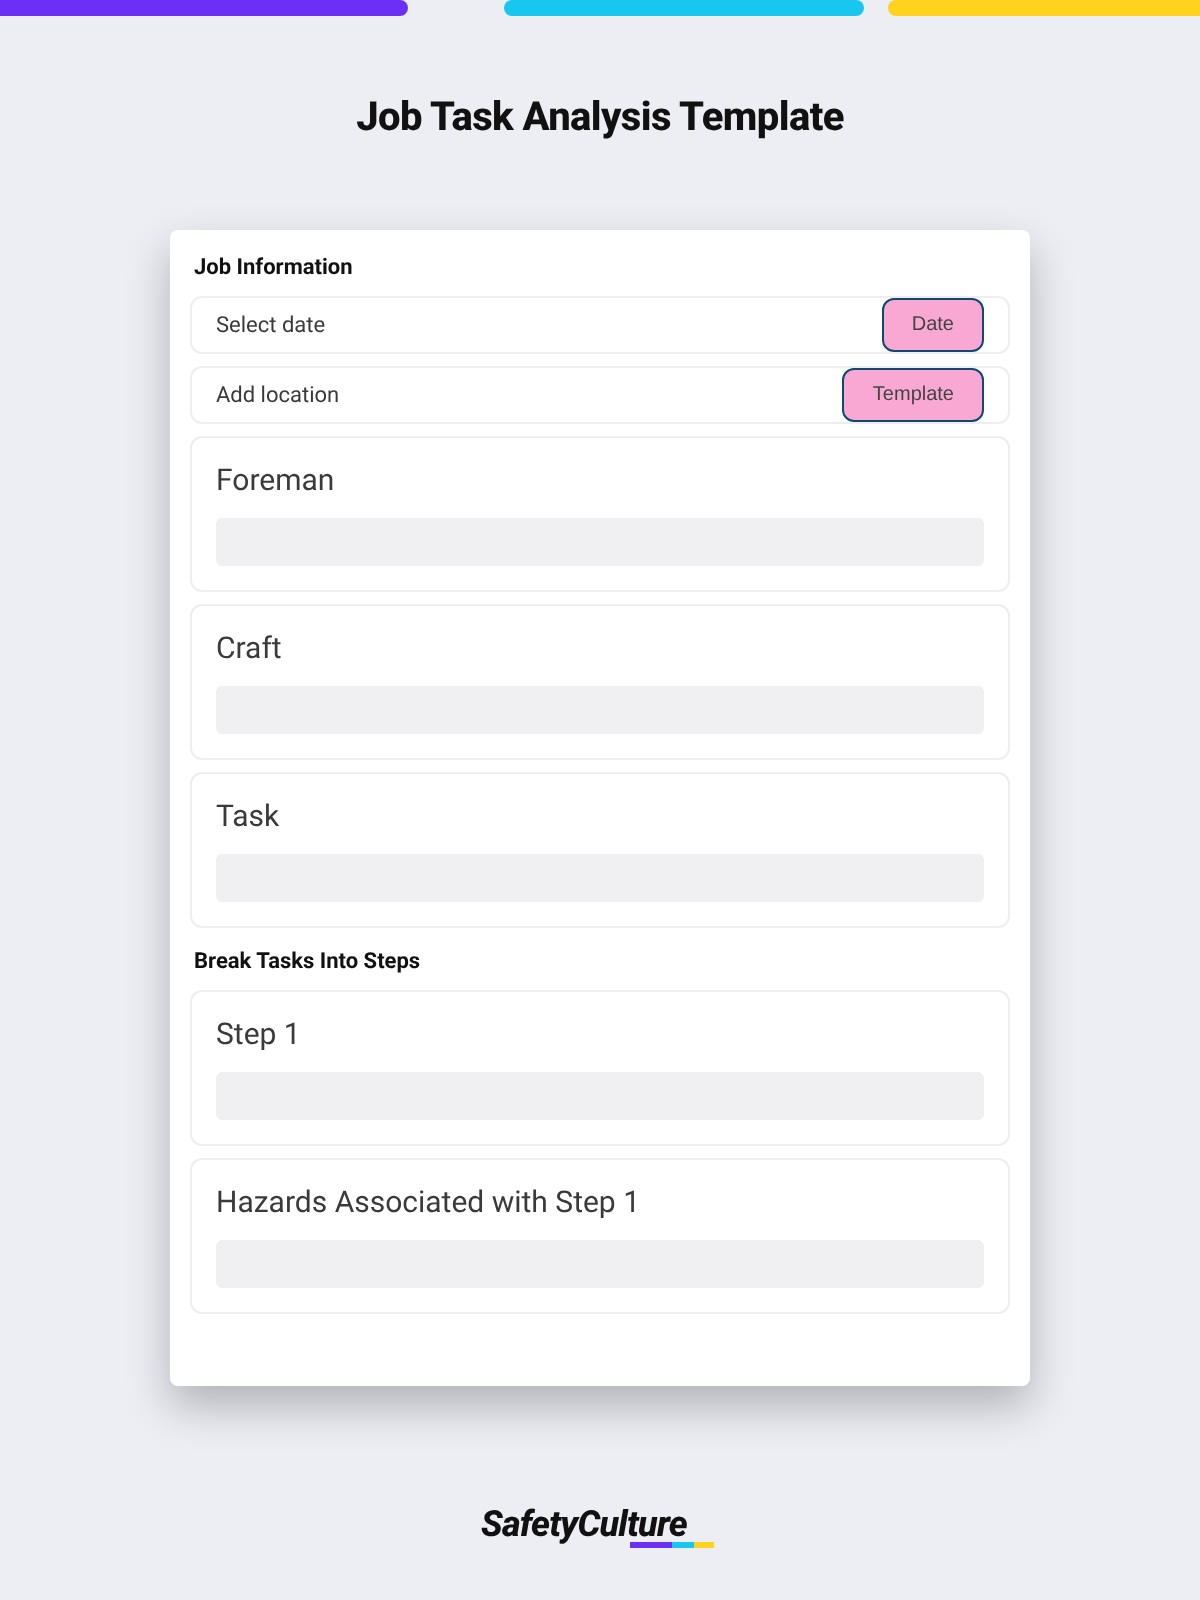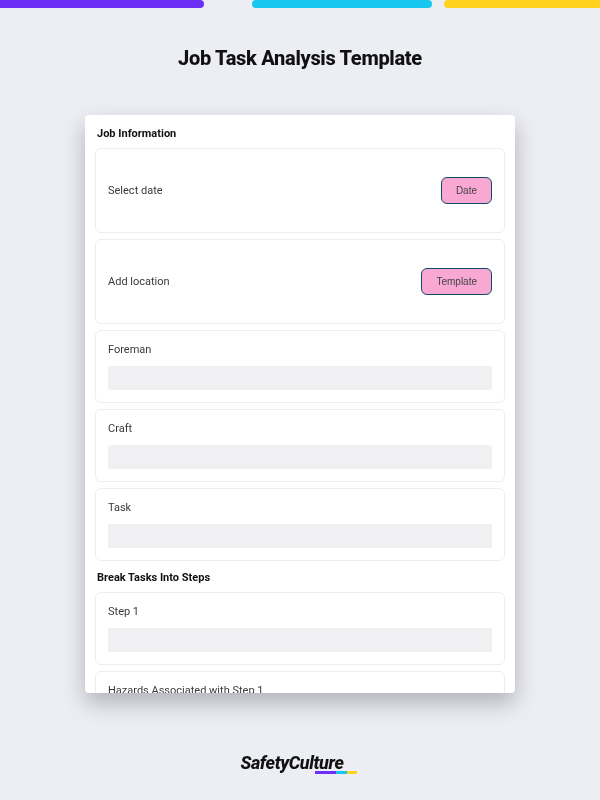--- a/index.html
+++ b/index.html
@@ -49,37 +49,37 @@
     border: 1px solid #eeeeee;
     border-radius: 6px;
     padding: 12px 12px;
     margin-bottom: 6px;
     background: #fff;
   }
   .row-flex {
     display: flex;
     align-items: center;
     justify-content: space-between;
-    padding: 28px 12px;
+    padding: 0 12px;
   }
   .row-label {
     font-size: 11px;
     color: #3a3a3a;
   }
   .pill {
     border: 1px solid #0c4a6e;
     border-radius: 6px;
     padding: 7px 14px;
     font-size: 10px;
     color: #444;
     background: #f9a8d4;
     cursor: pointer;
   }
   .field-label {
-    font-size: 11px;
+    font-size: 15px;
     color: #3a3a3a;
     margin-bottom: 10px;
   }
   .text-input {
     width: 100%;
     height: 24px;
     background: #f0f0f2;
     border: none;
     border-radius: 3px;
     padding: 4px 6px;

